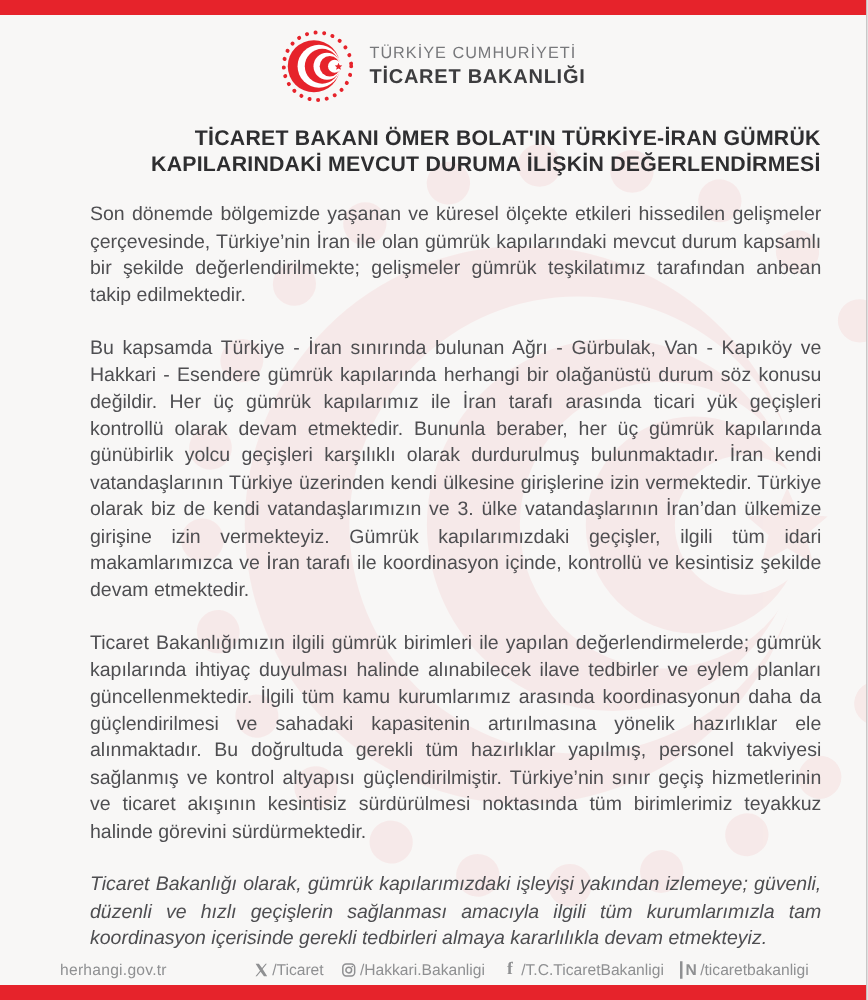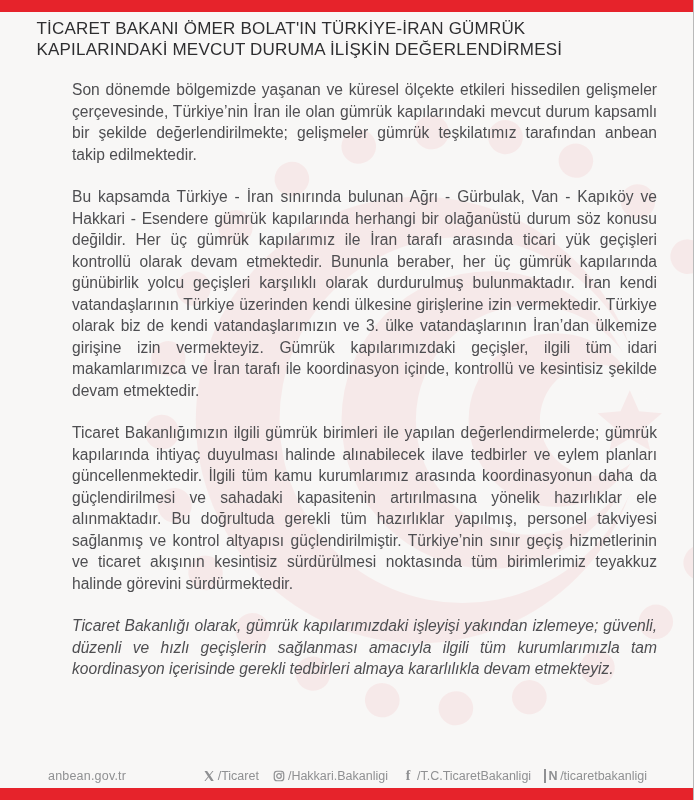--- a/index.html
+++ b/index.html
@@ -60,22 +60,22 @@
     letter-spacing: 0.6px;
     color: #3d3d3f;
     font-weight: 700;
     margin-top: 1px;
   }
 
   
   .title {
     margin: 18px auto 0;
     width: 620px;
-    text-align: left;
-    font-weight: 400;
+    text-align: right;
+    font-weight: 700;
     font-size: 17px;
     line-height: 1.24;
     color: #2e2e30;
     letter-spacing: 0.2px;
   }
   .title span { display: block; }
 
   
   .body-text {
     margin: 19px 36px 0;
@@ -135,36 +135,45 @@
     </defs>
   </svg>
 
   <div class="strip top"></div>
 
   <svg class="watermark" viewBox="0 0 100 100">
     <use href="#tm-emblem"></use>
   </svg>
 
   <div class="content">
+    <div class="logo-row">
+      <svg class="emblem" viewBox="0 0 100 100">
+        <use href="#tm-emblem"></use>
+      </svg>
+      <div class="ministry-text">
+        <span class="ministry-line1">TÜRKİYE CUMHURİYETİ</span>
+        <span class="ministry-line2">TİCARET BAKANLIĞI</span>
+      </div>
+    </div>
 
     <h1 class="title">
       <span>TİCARET BAKANI ÖMER BOLAT'IN TÜRKİYE-İRAN GÜMRÜK</span>
       <span>KAPILARINDAKİ MEVCUT DURUMA İLİŞKİN DEĞERLENDİRMESİ</span>
     </h1>
 
     <div class="body-text">
       <p>Son dönemde bölgemizde yaşanan ve küresel ölçekte etkileri hissedilen gelişmeler çerçevesinde, Türkiye’nin İran ile olan gümrük kapılarındaki mevcut durum kapsamlı bir şekilde değerlendirilmekte; gelişmeler gümrük teşkilatımız tarafından anbean takip edilmektedir.</p>
       <p>Bu kapsamda Türkiye - İran sınırında bulunan Ağrı - Gürbulak, Van - Kapıköy ve Hakkari - Esendere gümrük kapılarında herhangi bir olağanüstü durum söz konusu değildir. Her üç gümrük kapılarımız ile İran tarafı arasında ticari yük geçişleri kontrollü olarak devam etmektedir. Bununla beraber, her üç gümrük kapılarında günübirlik yolcu geçişleri karşılıklı olarak durdurulmuş bulunmaktadır. İran kendi vatandaşlarının Türkiye üzerinden kendi ülkesine girişlerine izin vermektedir. Türkiye olarak biz de kendi vatandaşlarımızın ve 3. ülke vatandaşlarının İran’dan ülkemize girişine izin vermekteyiz. Gümrük kapılarımızdaki geçişler, ilgili tüm idari makamlarımızca ve İran tarafı ile koordinasyon içinde, kontrollü ve kesintisiz şekilde devam etmektedir.</p>
       <p>Ticaret Bakanlığımızın ilgili gümrük birimleri ile yapılan değerlendirmelerde; gümrük kapılarında ihtiyaç duyulması halinde alınabilecek ilave tedbirler ve eylem planları güncellenmektedir. İlgili tüm kamu kurumlarımız arasında koordinasyonun daha da güçlendirilmesi ve sahadaki kapasitenin artırılmasına yönelik hazırlıklar ele alınmaktadır. Bu doğrultuda gerekli tüm hazırlıklar yapılmış, personel takviyesi sağlanmış ve kontrol altyapısı güçlendirilmiştir. Türkiye’nin sınır geçiş hizmetlerinin ve ticaret akışının kesintisiz sürdürülmesi noktasında tüm birimlerimiz teyakkuz halinde görevini sürdürmektedir.</p>
       <p>Ticaret Bakanlığı olarak, gümrük kapılarımızdaki işleyişi yakından izlemeye; güvenli, düzenli ve hızlı geçişlerin sağlanması amacıyla ilgili tüm kurumlarımızla tam koordinasyon içerisinde gerekli tedbirleri almaya kararlılıkla devam etmekteyiz.</p>
     </div>
   </div>
 
   <div class="footer">
-    <span class="website">anbean.gov.tr</span>
+    <span class="website">herhangi.gov.tr</span>
     <span class="socials">
 
       <span class="social">
         <span class="glyph">
           <svg viewBox="0 0 24 24">
               <path d="M3 2h5.2l5 6.9L18.8 2H21l-6.8 8.4L21.5 22h-5.2l-5.3-7.4L5 22H2.8l7.2-8.9L3 2z" fill="#8f9092"></path>
             </svg>
         </span>
         <span>/Ticaret</span>
       </span>

